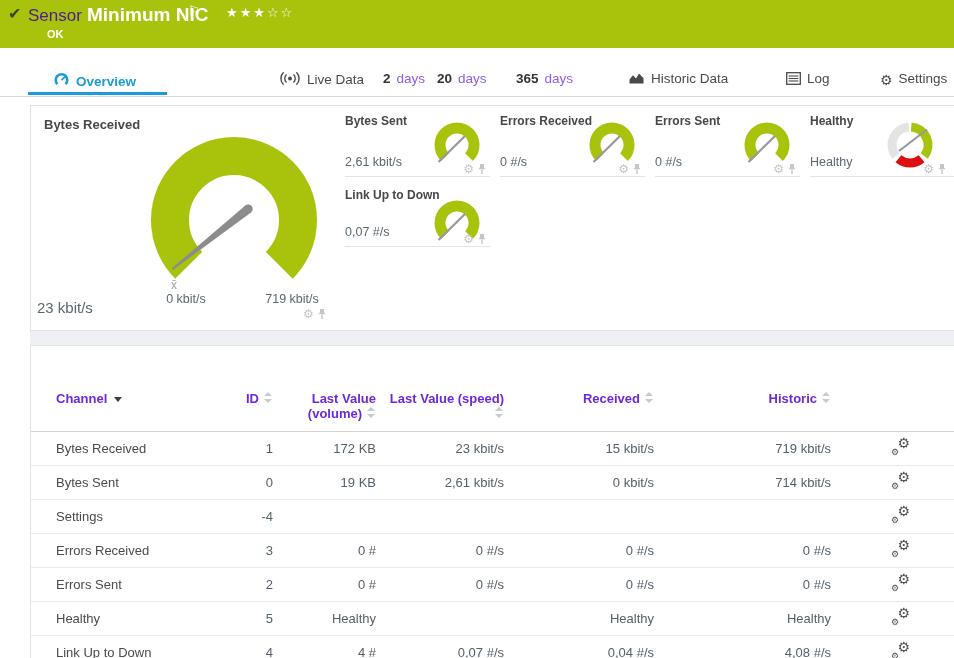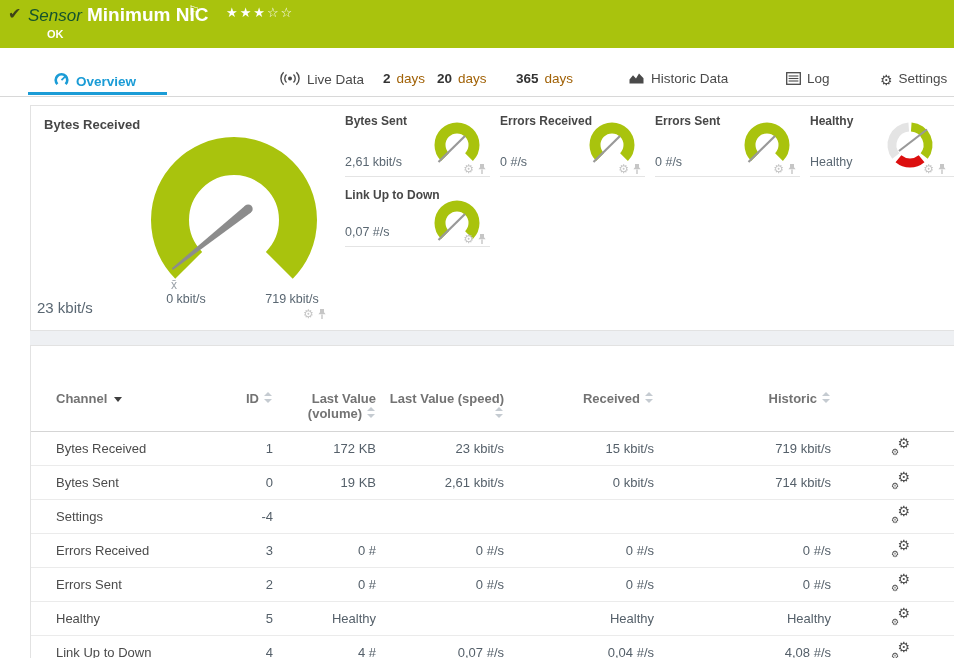--- a/index.html
+++ b/index.html
@@ -5,33 +5,33 @@
   * { margin:0; padding:0; box-sizing:border-box; }
   body { background:#fff; }
   #page {
     position:relative; width:954px; height:658px; overflow:hidden;
     background:#fff; font-family:"Liberation Sans", sans-serif;
   }
 
   
   .topbar { position:absolute; left:0; top:0; width:954px; height:48px; background:#a9c30d; }
   .topbar .check { position:absolute; left:8px; top:4px; font-size:16px; color:#3e4418; }
-  .topbar .kind  { position:absolute; left:28px; top:6px; font-size:17px; font-style:italic; color:#14532d; }
+  .topbar .kind  { position:absolute; left:28px; top:6px; font-size:17px; color:#4c1d95; }
   .topbar .title { position:absolute; left:87px; top:4px; font-size:19px; font-weight:bold; color:#fff; }
   .topbar .flag  { position:absolute; left:188px; top:3px; font-size:13px; color:#fff; }
   .topbar .stars { position:absolute; left:226px; top:5px; font-size:13px; letter-spacing:2px; color:#fff; }
   .topbar .ok    { position:absolute; left:47px; top:28px; font-size:11px; font-weight:bold; color:#fff; }
 
   
   .tabbar { position:absolute; left:0; top:48px; width:954px; height:49px; background:#fff; border-bottom:1px solid #d8d8d8;padding-left:44px; }
   .tab { position:absolute; top:23px; font-size:13.5px; color:#4a4a4a; white-space:nowrap; cursor:pointer; }
   .tab .ticon { display:inline-block; vertical-align:-2px; margin-right:6px; }
   .tab-overview { color:#1b9cd6; font-weight:bold; }
   .tab .num { font-weight:bold; color:#333; margin-right:6px; }
-  .tab .dayslbl { color:#a16207; }
+  .tab .dayslbl { color:#8b5cf6; }
   .tab-underline { position:absolute; left:28px; top:44px; width:139px; height:3px; background:#1b9cd6; }
 
   
   .panel { position:absolute; background:#fff; border:1px solid #e2e2e2; }
   .panel-gauges { left:30px; top:105px; width:932px; height:226px; }
   .gap-band { position:absolute; left:30px; top:331px; width:924px; height:14px; background:#eef0f3; }
   .panel-table { left:30px; top:345px; width:932px; height:320px; }
 
   
   .bg-title { position:absolute; left:13px; top:11px; font-size:13px; font-weight:bold; color:#474747; }
@@ -49,21 +49,21 @@
   .sg-gauge { position:absolute; right:8px; top:8px; }
   .sg-tools { position:absolute; right:3px; bottom:1px; }
   .tools { display:inline-flex; align-items:center; gap:3px; }
   .gear-sm { font-size:12px; color:#c6c6c6; line-height:1; cursor:pointer; }
 
   
   table.chan { border-collapse:collapse; table-layout:fixed; width:930px; font-size:13px; }
   table.chan th, table.chan td { font-weight:normal; overflow:hidden; }
   table.chan thead th {
     vertical-align:top; padding-top:45px; padding-bottom:10px;
-    color:#737373; font-weight:bold; border-bottom:1px solid #d5d5d5; text-align:right;
+    color:#6d28d9; font-weight:bold; border-bottom:1px solid #d5d5d5; text-align:right;
   }
   table.chan thead th.c-channel { text-align:left; padding-left:25px; }
   table.chan tbody td { height:34px; border-bottom:1px solid #ebebeb; color:#55606a; text-align:right; }
   table.chan tbody td.c-channel { text-align:left; padding-left:25px; color:#4b4b4b; }
   table.chan td.c-tools, table.chan th.c-tools { text-align:left; padding-left:60px; }
   .hlabel { display:inline; }
   .sort { position:relative; display:inline-block; width:9px; height:12px; margin-left:5px; vertical-align:-1px; }
   .sort::before { content:""; position:absolute; left:0; top:0; border-left:4px solid transparent; border-right:4px solid transparent; border-bottom:4px solid #c5cbd1; }
   .sort::after  { content:""; position:absolute; left:0; top:7px; border-left:4px solid transparent; border-right:4px solid transparent; border-top:4px solid #c5cbd1; }
   .caret-down { display:inline-block; margin-left:7px; border-left:4px solid transparent; border-right:4px solid transparent; border-top:5px solid #3f3f3f; vertical-align:1px; }

